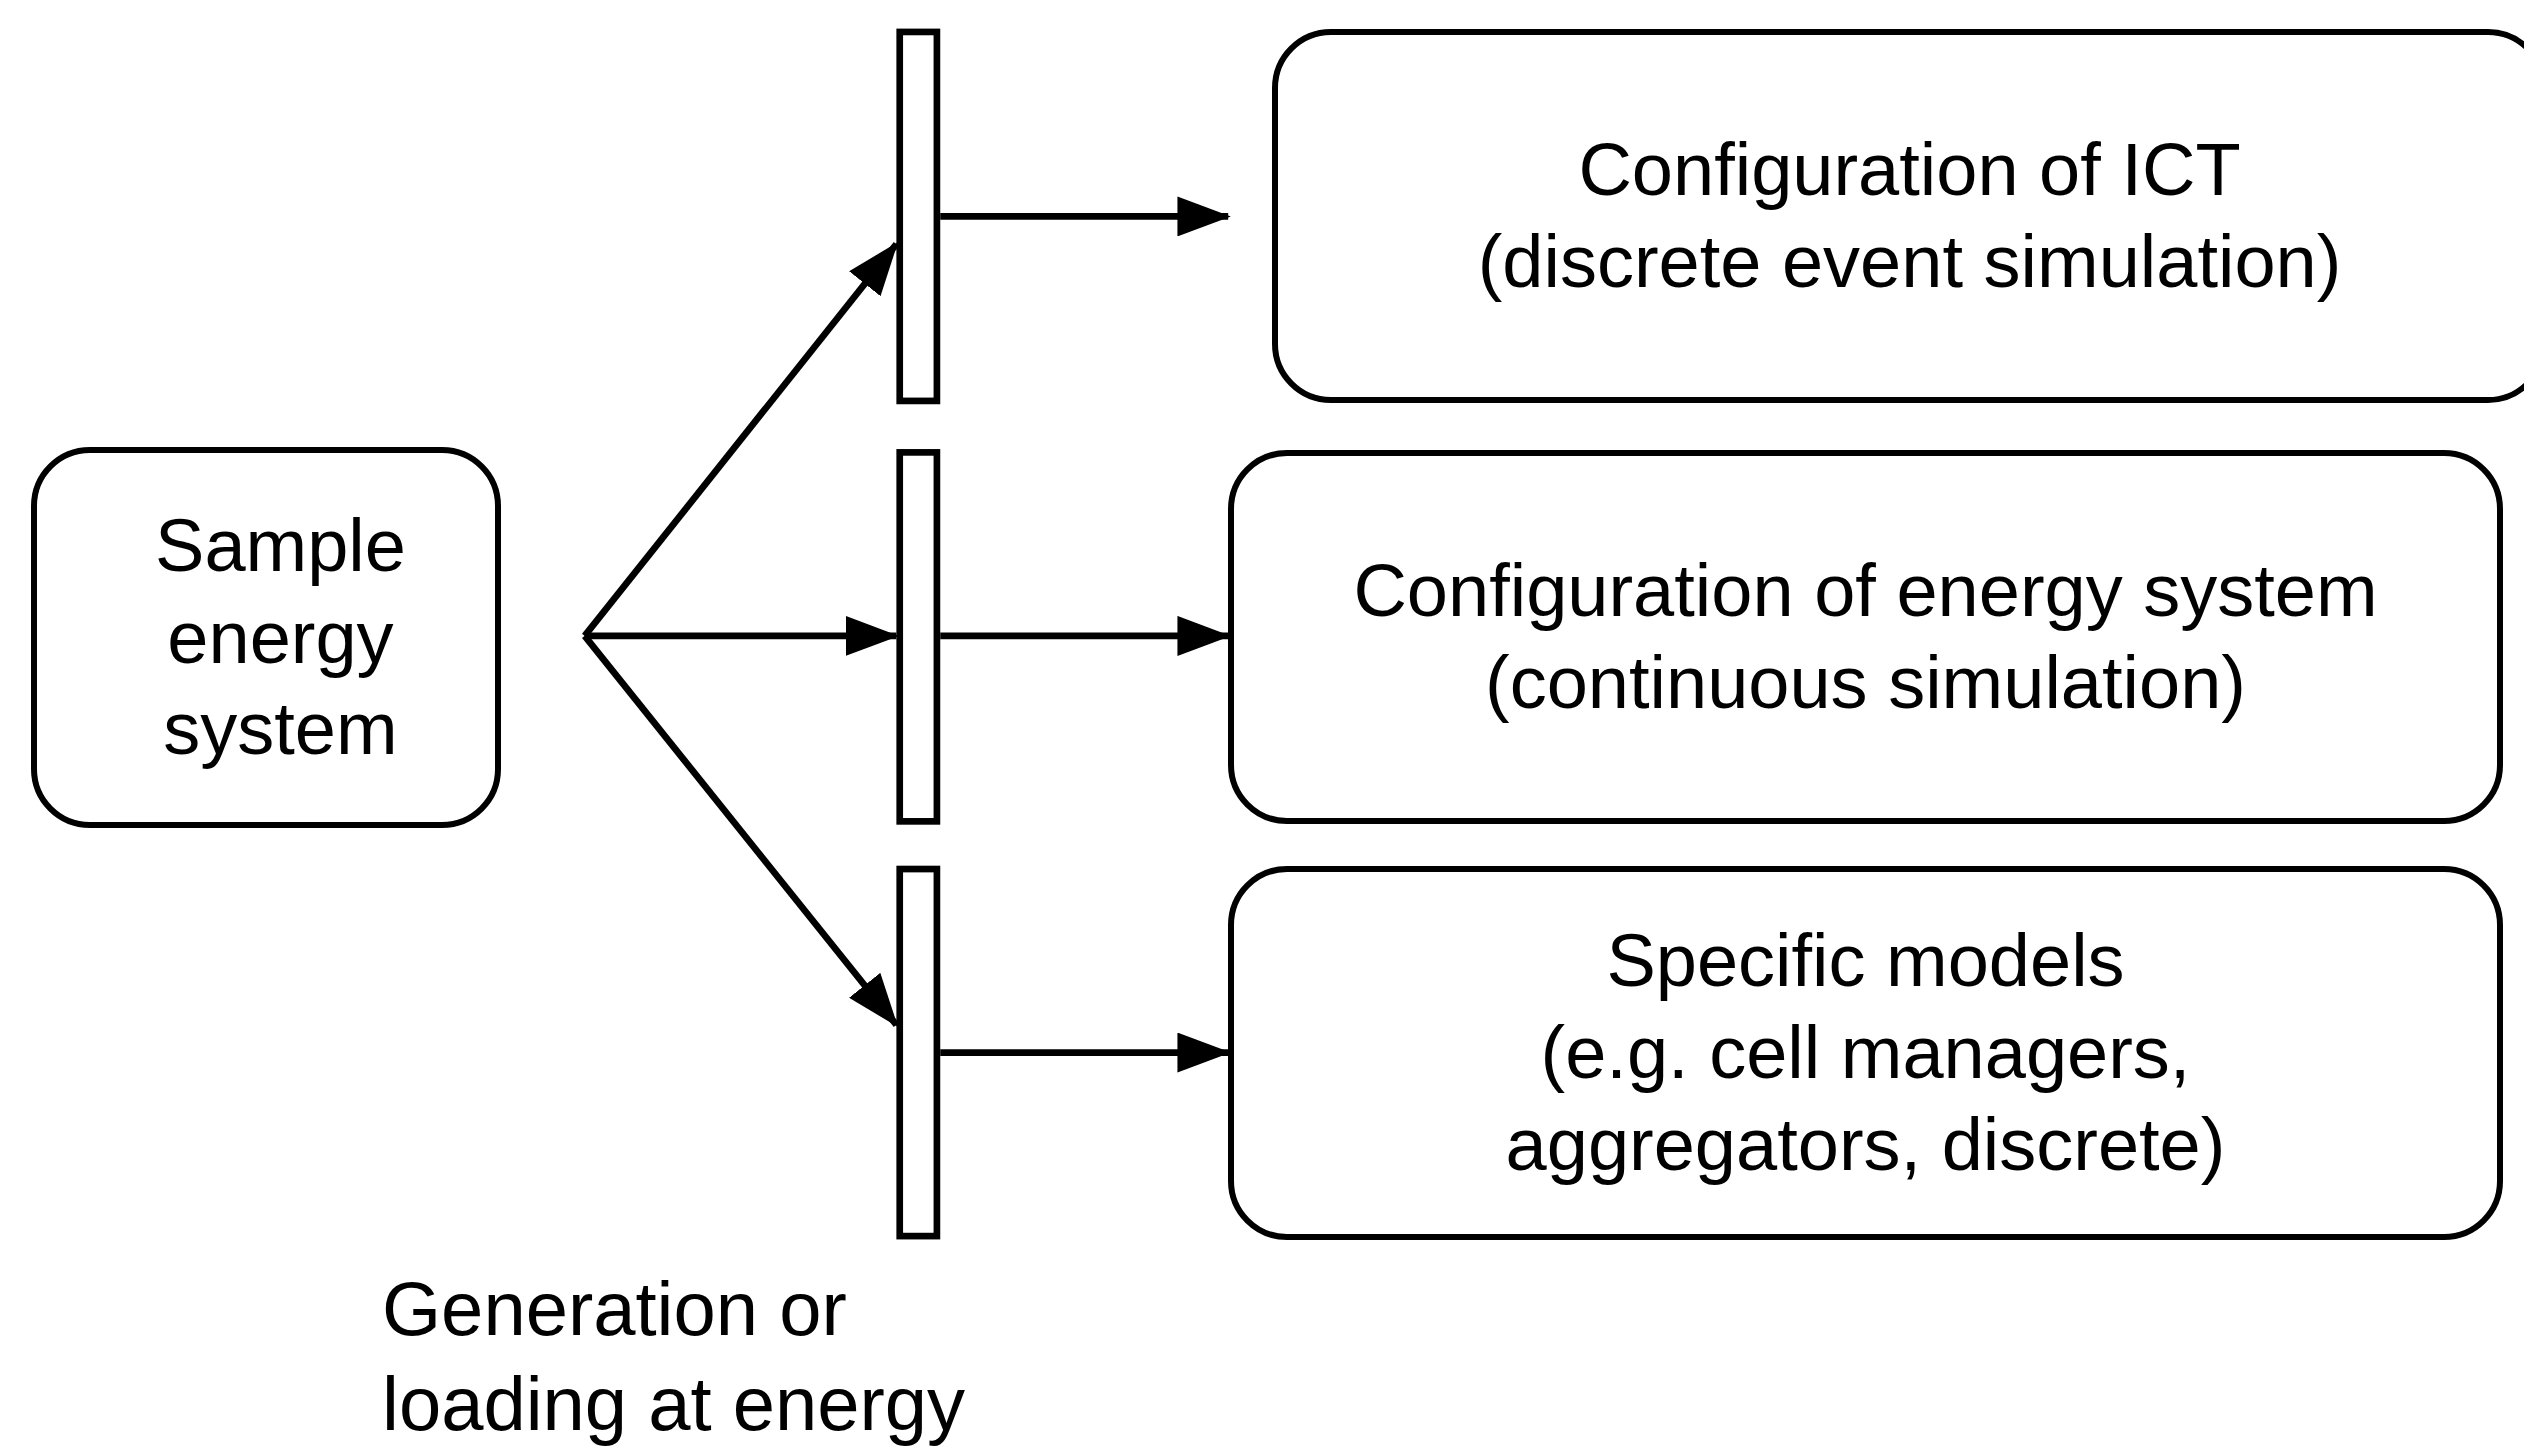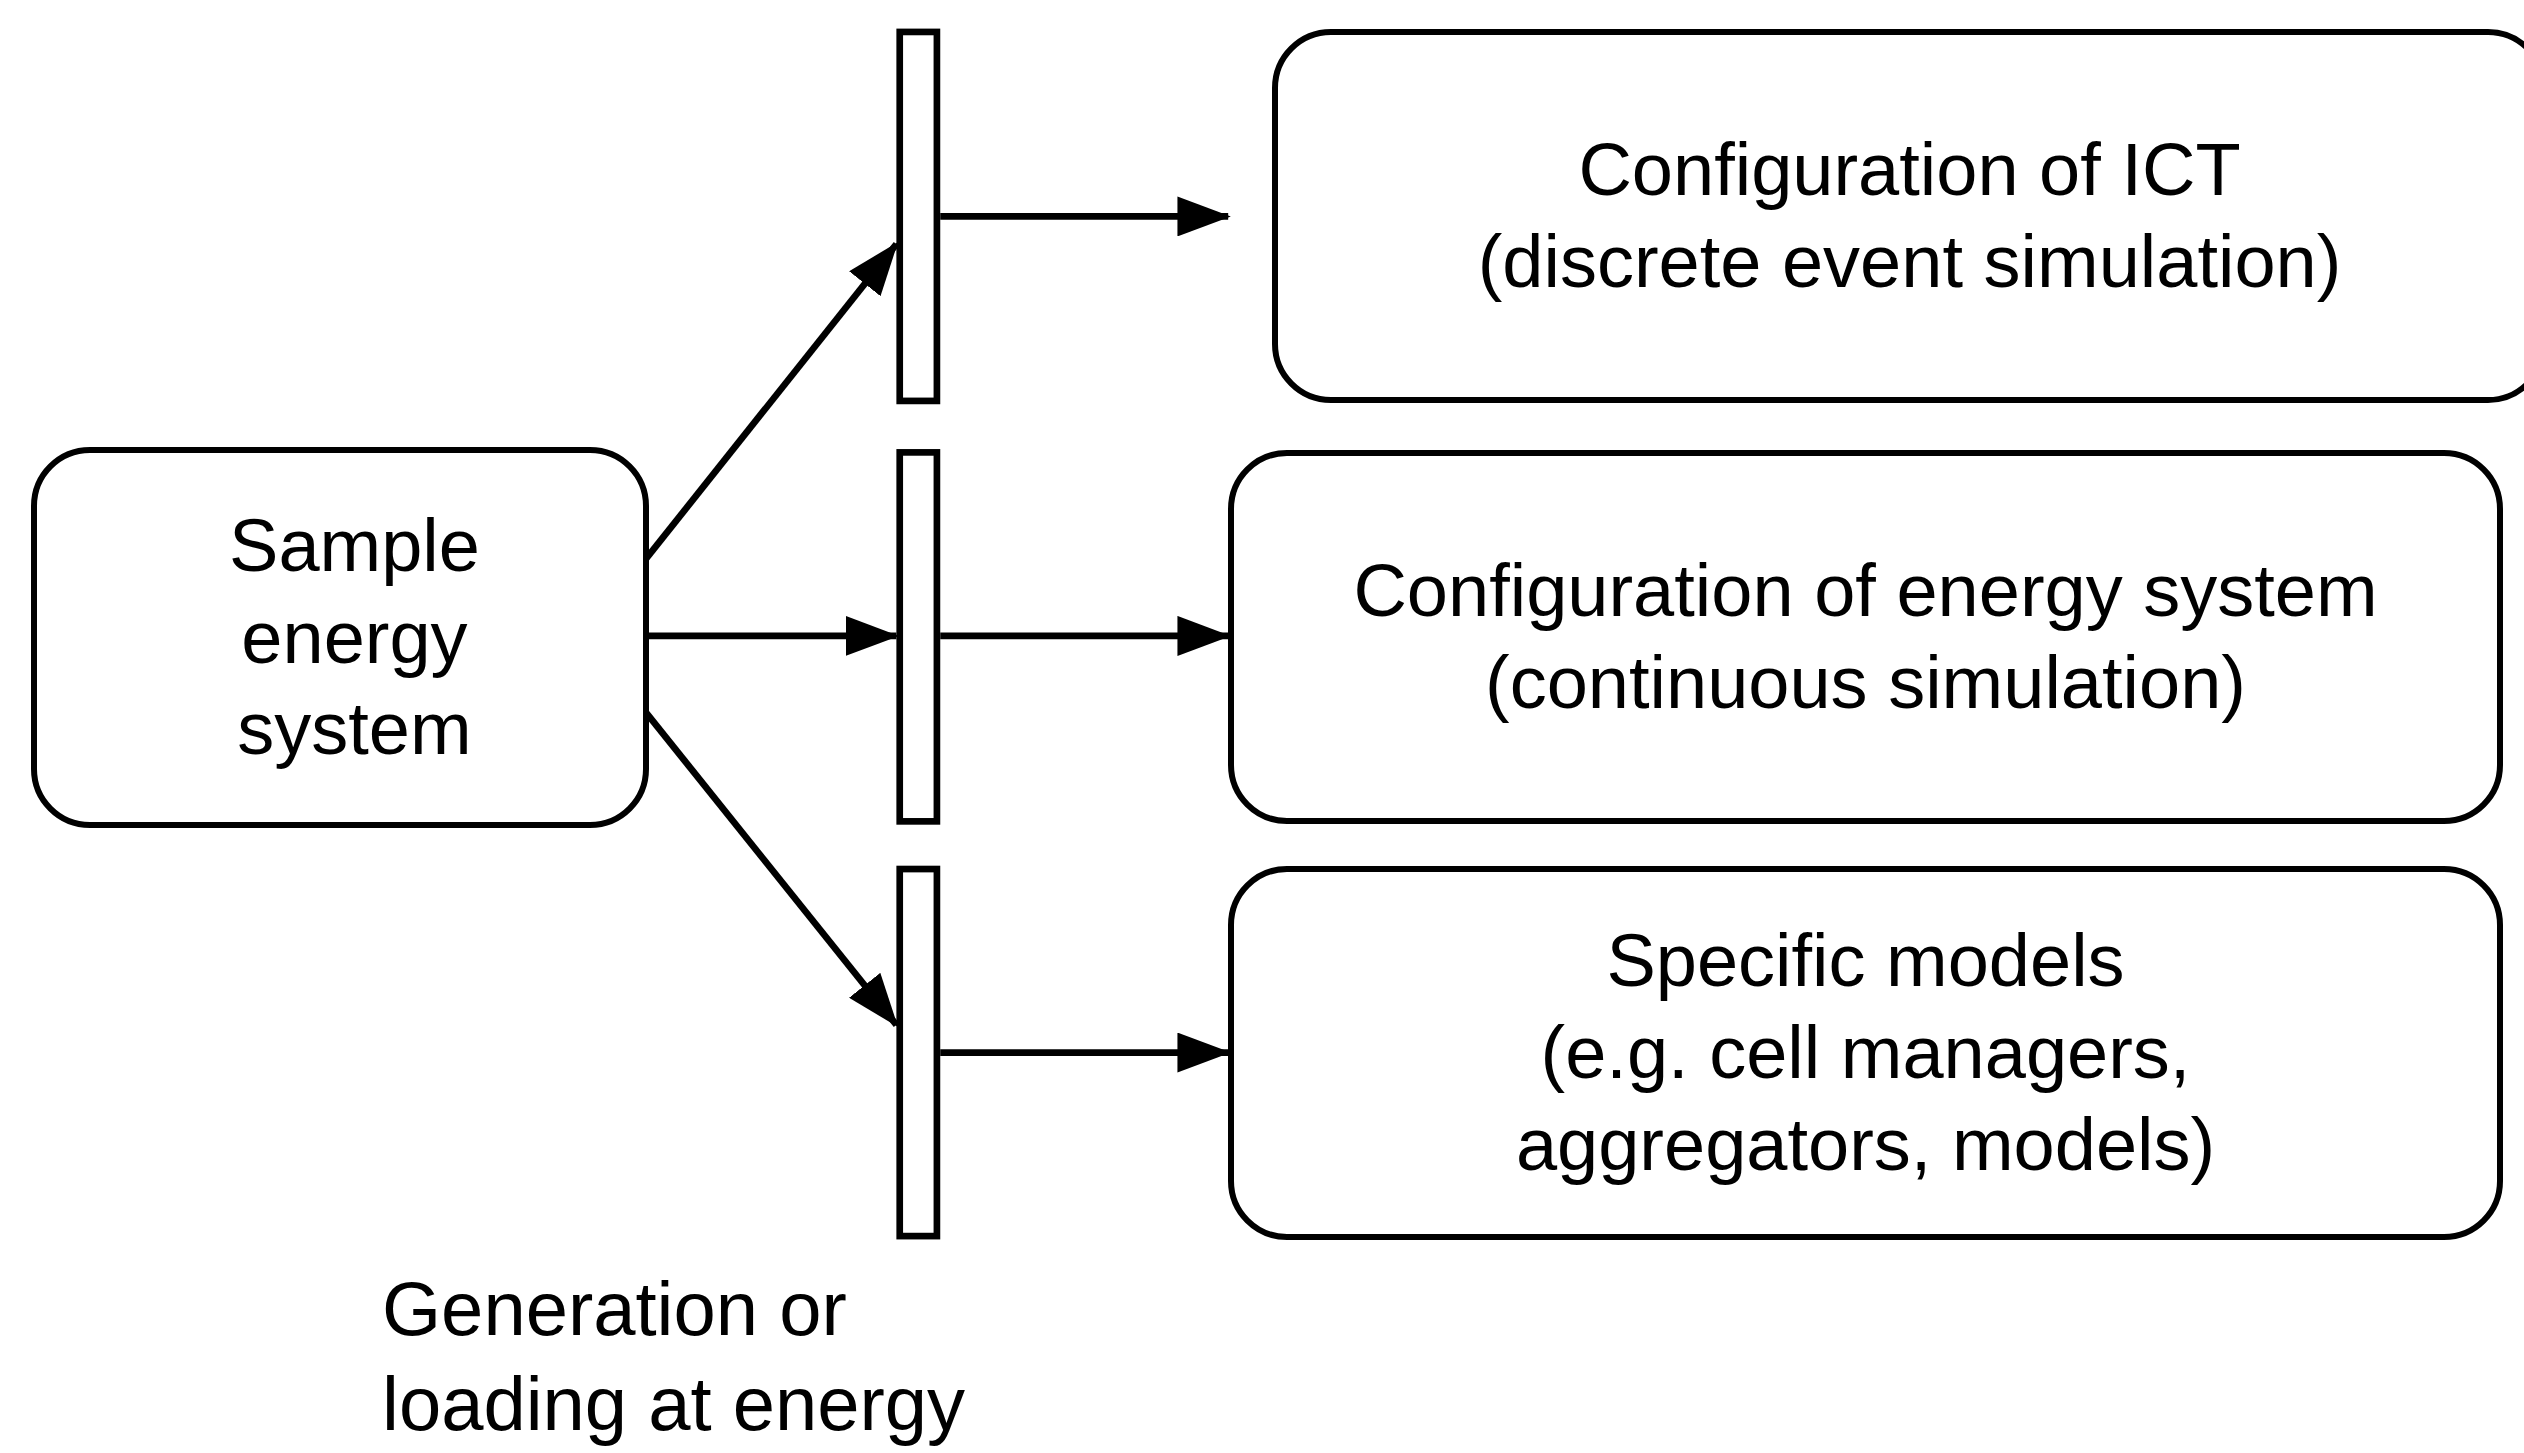--- a/index.html
+++ b/index.html
@@ -31,21 +31,21 @@
     background: #ffffff;
     display: flex;
     align-items: center;
     justify-content: center;
     text-align: center;
     font-size: 74px;
     line-height: 1.24;
   }
   .node span { display: block; white-space: nowrap; }
 
-  .source-box  { left: 31px;   top: 447px; width: 618px;  height: 381px; padding-left: 29px; }
+  .source-box  { left: 31px;   top: 447px; width: 470px;  height: 381px; padding-left: 29px; }
   .target-ict    { left: 1228px; top: 29px;  width: 1275px; height: 374px; margin-left: 44px; }
   .target-energy { left: 1228px; top: 450px; width: 1275px; height: 374px; }
   .target-models { left: 1228px; top: 866px; width: 1275px; height: 374px; text-align: center; }
 
   .caption {
     position: absolute;
     left: 382px;
     top: 1261px;
     width: 1068px;
     text-align: left;
@@ -98,21 +98,21 @@
     <div>
       <span>Configuration of energy system</span>
       <span>(continuous simulation)</span>
     </div>
   </div>
 
   <div class="node target-models">
     <div>
       <span>Specific models</span>
       <span>(e.g. cell managers,</span>
-      <span>aggregators, models)</span>
+      <span>aggregators, discrete)</span>
     </div>
   </div>
 
   <div class="caption">
     <span>Generation or</span>
     <span>loading at energy</span>
   </div>
 
 </div>
 

